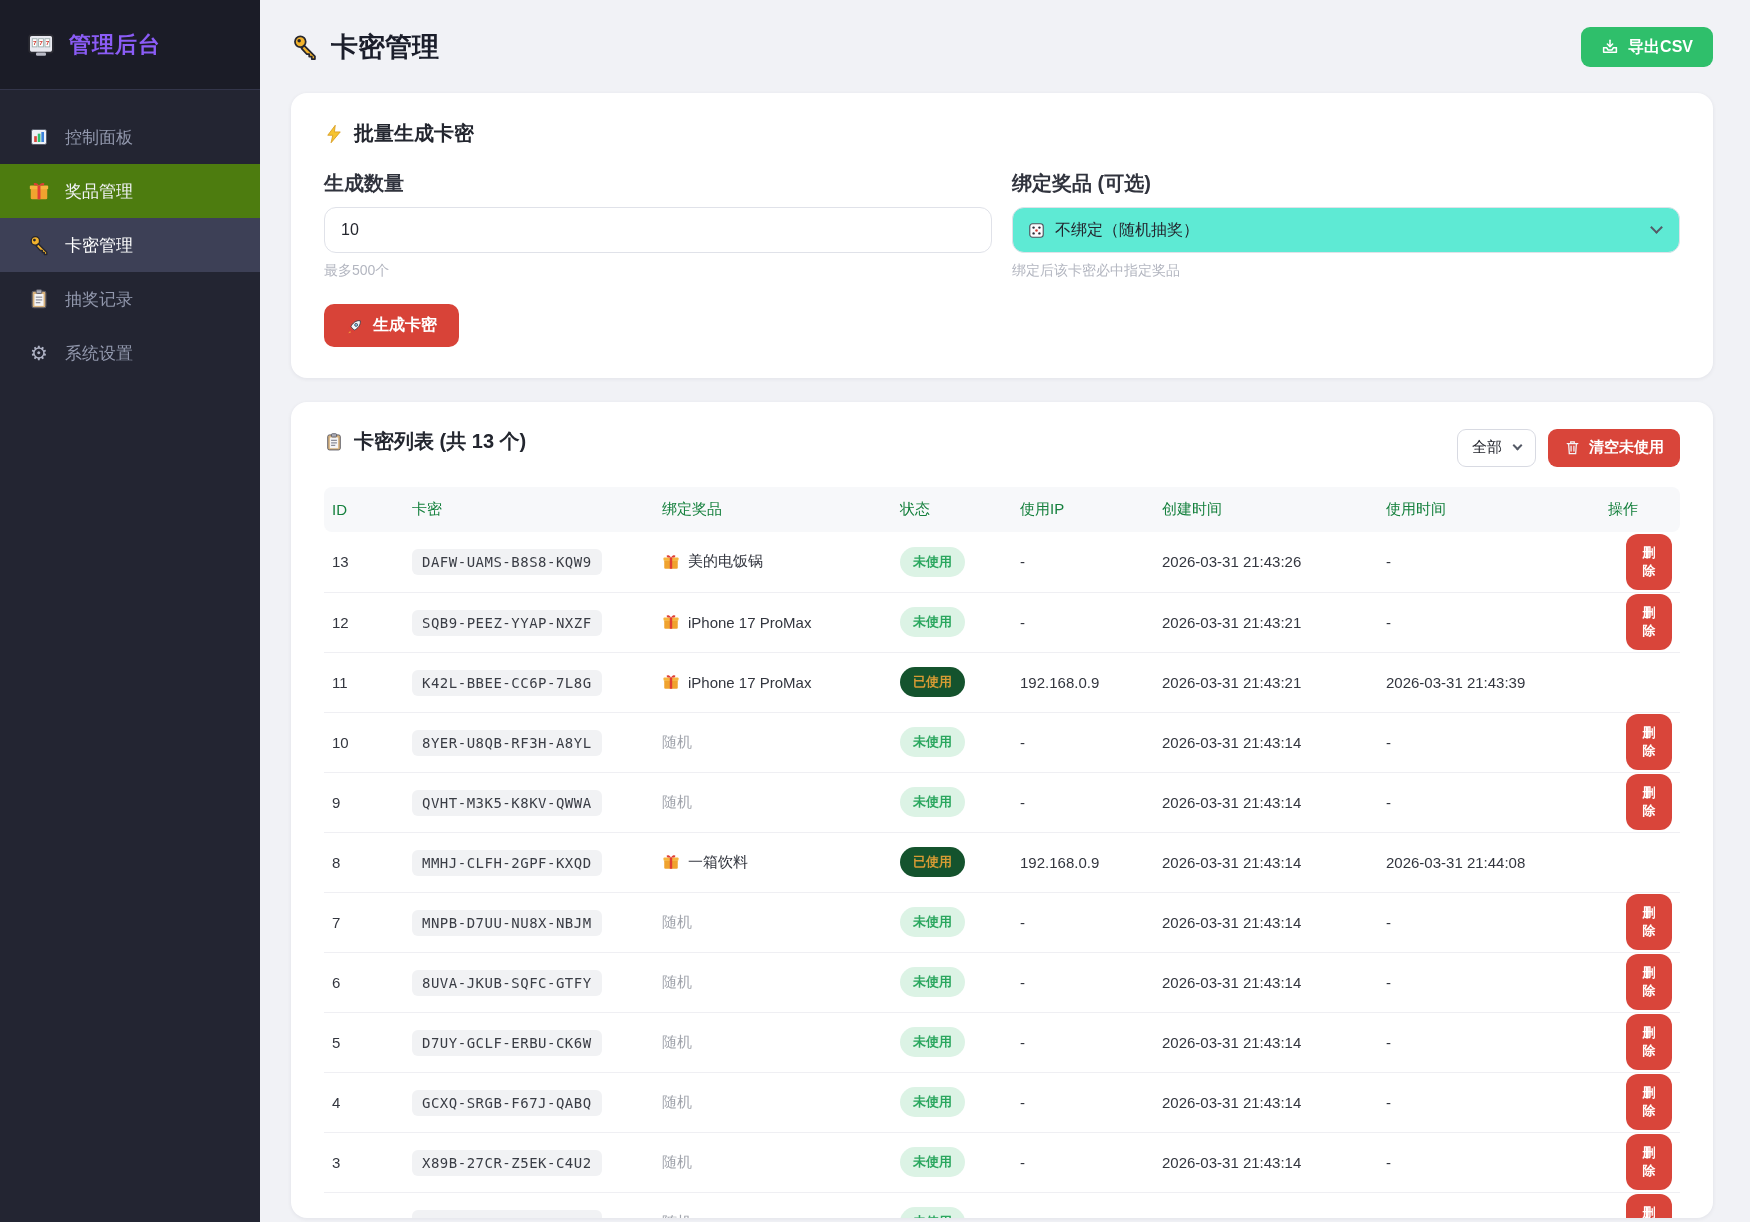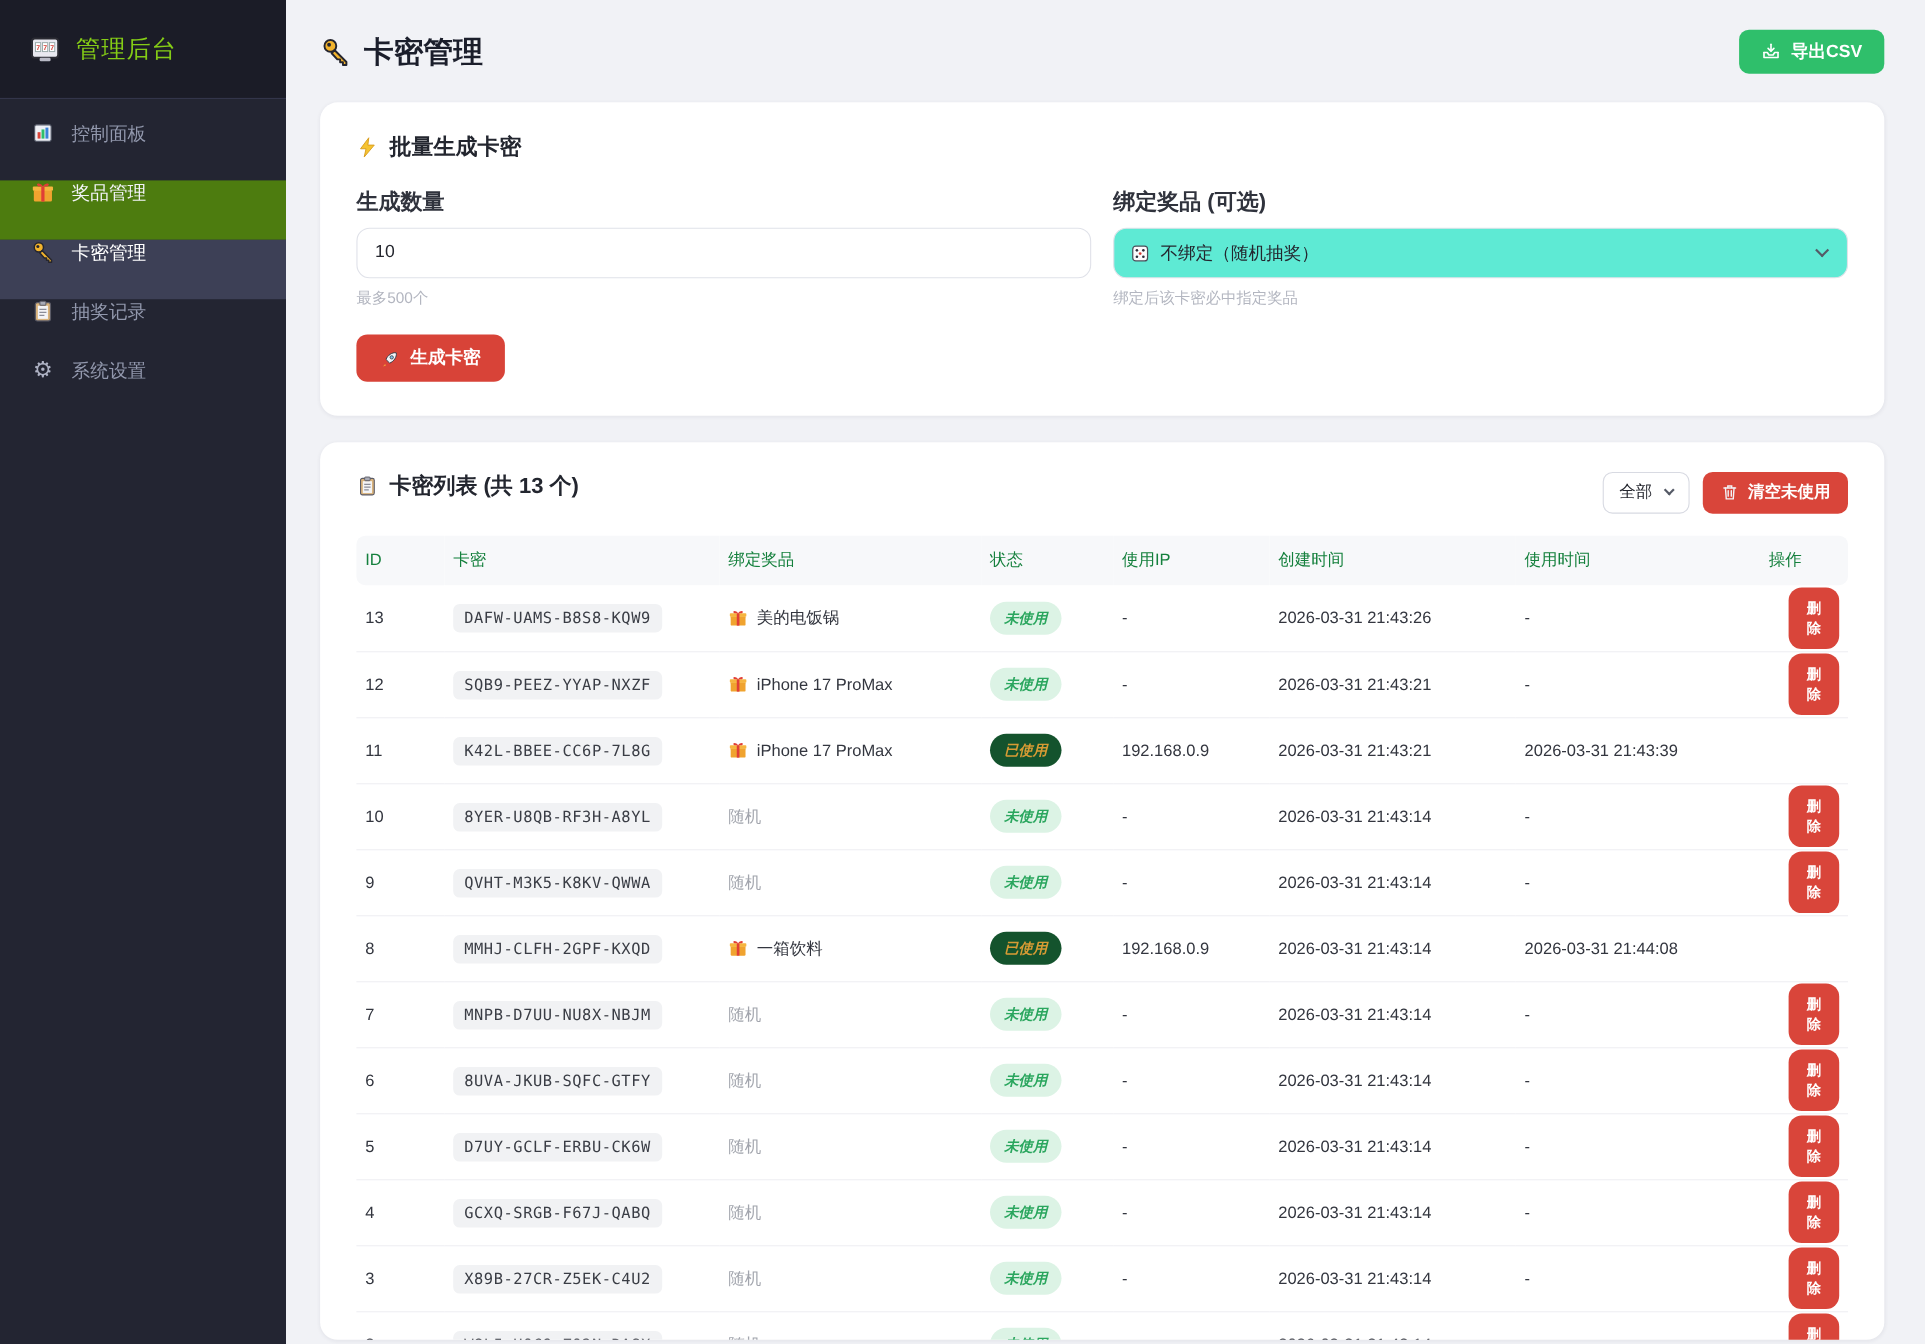--- a/index.html
+++ b/index.html
@@ -9,24 +9,24 @@
     background:#f1f2f6;
     font-family:"Liberation Sans","DejaVu Sans",sans-serif;
     color:#222;
   }
   
   .sidebar { width:260px; flex-shrink:0; background:#232532; display:flex; flex-direction:column; }
   .logo-area {
     height:90px; display:flex; align-items:center; gap:13px; padding:0 26px;
     background:#1b1c27; border-bottom:1px solid #33354a;
   }
-  .logo-title { color:#84cc16; font-size:22px; font-weight:normal; letter-spacing:1px; }
+  .logo-title { color:#8b5cf6; font-size:22px; font-weight:bold; letter-spacing:1px; }
   .nav { padding-top:20px; display:flex; flex-direction:column; }
   .nav-item {
-    height:54px; display:flex; gap:15px; padding:0 28px;
+    height:54px; display:flex; align-items:center; gap:15px; padding:0 28px;
     color:#9298ad; font-size:17px; cursor:pointer;
   }
   .nav-item.hl { background:#4d7c0f; color:#f2f3f7; }
   .nav-item.active { background:#3d4056; color:#ffffff; }
   
   .main { flex:1; padding:0 37px 0 31px; }
   .topbar { display:flex; align-items:center; justify-content:space-between; padding:27px 0 26px; }
   .page-title { display:flex; align-items:center; gap:12px; font-size:27px; font-weight:bold; color:#1b1e2b; }
   .export-btn {
     display:flex; align-items:center; gap:9px; background:#2fbf6b; color:#fff;
@@ -80,21 +80,21 @@
   thead th:last-child { border-radius:0 8px 8px 0; }
   tbody tr { border-bottom:1px solid #efeff3; }
   tbody td { height:60px; padding:0 8px; font-size:15px; color:#33363f; }
   .code {
     font-family:"DejaVu Sans Mono","Liberation Mono",monospace; font-size:14px;
     background:#f1f2f4; color:#3a3d45; padding:5px 10px; border-radius:6px; letter-spacing:.5px;
     white-space:nowrap;
   }
   .prize-cell { display:flex; align-items:center; gap:8px; }
   .random-text { color:#a2a5ad; }
-  .pill { display:inline-block; font-size:13px; font-weight:bold; padding:6px 13px; border-radius:999px;font-style:italic; }
+  .pill { display:inline-block; font-size:13px; font-weight:bold; padding:6px 13px; border-radius:999px; }
   .pill.unused { background:#dcf3e5; color:#2aa65e; }
   .pill.used { background:#14532d; color:#d79b34; }
   .del-btn {
     background:#d9453a; color:#fff; border:none; border-radius:12px;
     font-size:13px; font-weight:bold; padding:10px 14px; cursor:pointer; font-family:inherit;margin-left:18px;
   }
   .ico { display:inline-flex; align-items:center; justify-content:center; line-height:1; }
   .ico svg { display:block; }
 </style>
 </head>

